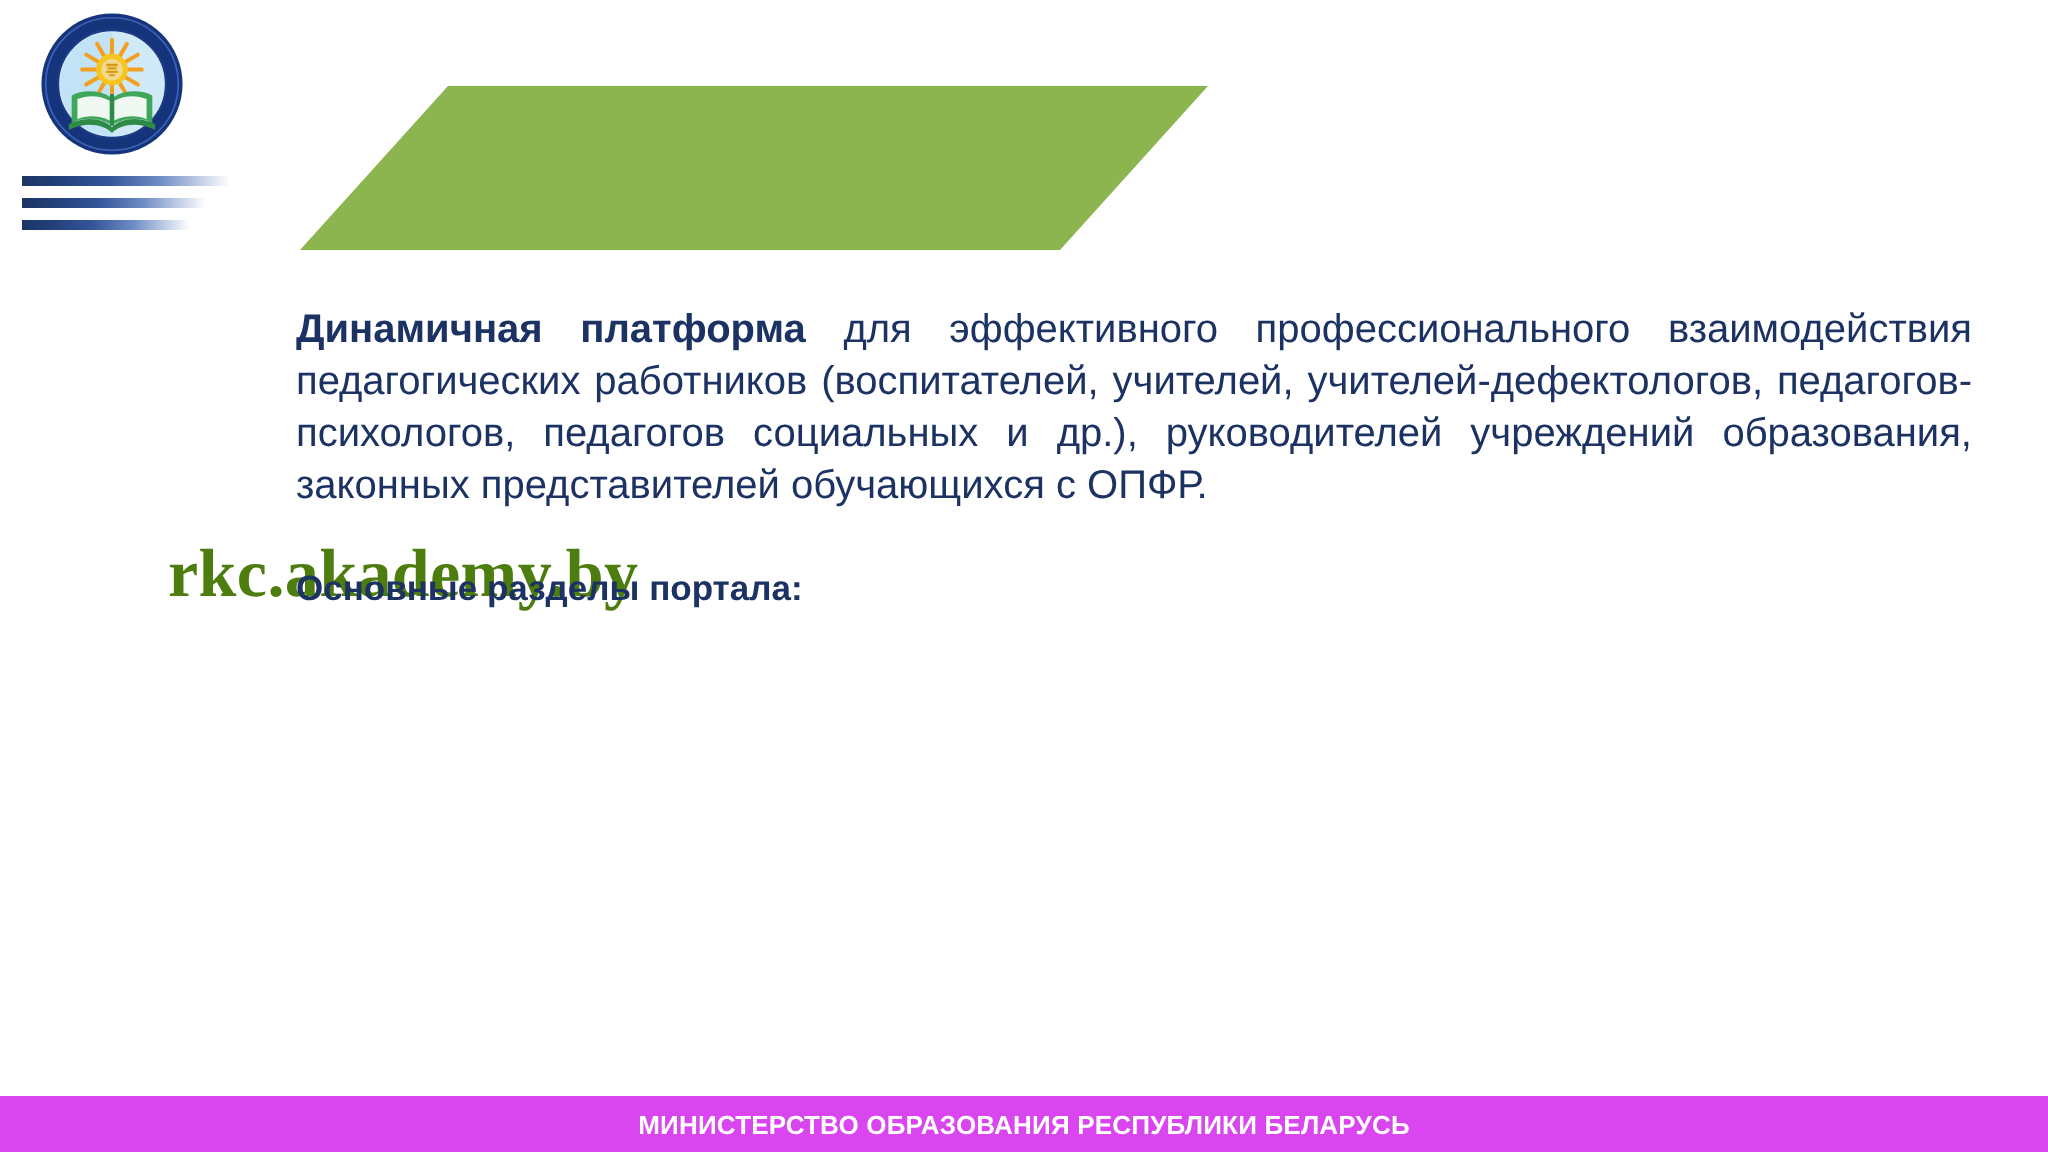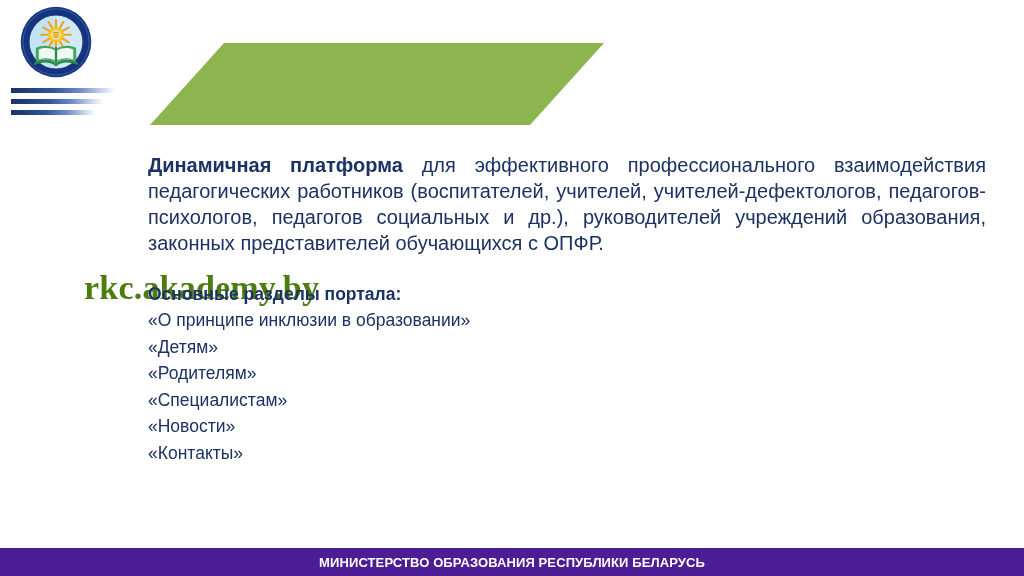--- a/index.html
+++ b/index.html
@@ -101,21 +101,21 @@
     color: #1b3263;
   }
 
   
   .footer {
     position: absolute;
     left: 0;
     bottom: 0;
     width: 1024px;
     height: 28px;
-    background: #4c1d95;
+    background: #d946ef;
     display: flex;
     align-items: center;
     justify-content: center;
   }
   .footer-text {
     color: #ffffff;
     font-size: 13px;
     font-weight: bold;
     letter-spacing: 0.1px;
     white-space: nowrap;
@@ -166,25 +166,17 @@
 </div>
 
 <div class="banner"></div>
 <div class="banner-text">rkc.akademy.by</div>
 
 <div class="content">
   <p class="para"><b>Динамичная платформа</b><span> для эффективного профессионального взаимодействия педагогических работников (воспитателей, учителей, учителей-дефектологов, педагогов-психологов, педагогов социальных и др.), руководителей учреждений образования, законных представителей обучающихся с ОПФР.</span></p>
 
   <p class="section-head">Основные разделы портала:</p>
 
-  <ul class="link-list">
-    <li>«О принципе инклюзии в образовании»</li>
-    <li>«Детям»</li>
-    <li>«Родителям»</li>
-    <li>«Специалистам»</li>
-    <li>«Новости»</li>
-    <li>«Контакты»</li>
-  </ul>
 </div>
 
 <div class="footer">
   <span class="footer-text">МИНИСТЕРСТВО ОБРАЗОВАНИЯ РЕСПУБЛИКИ БЕЛАРУСЬ</span>
 </div>
 
 </body></html>

